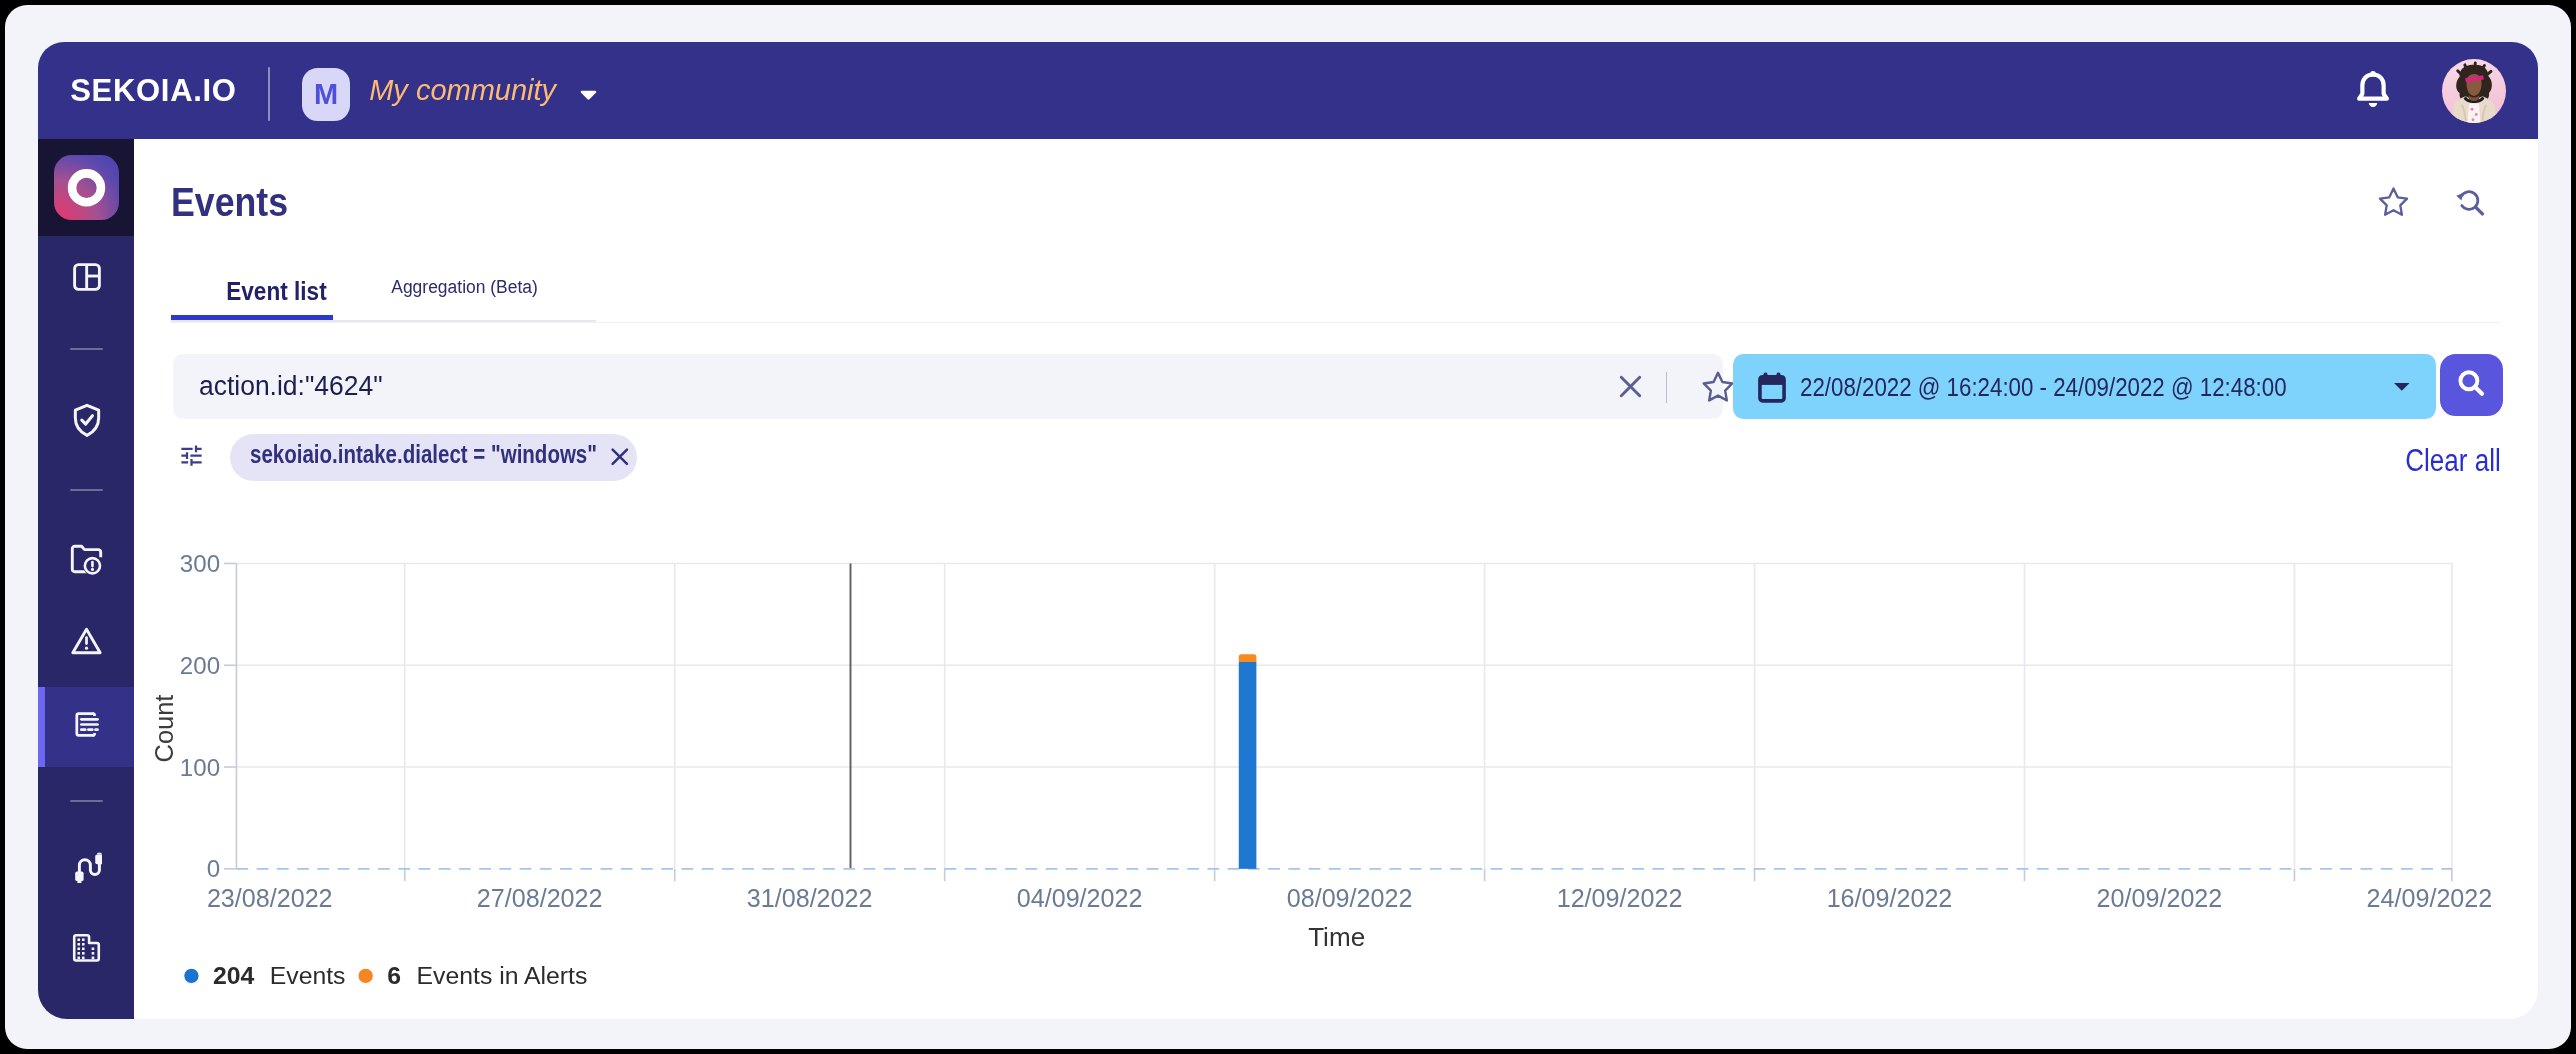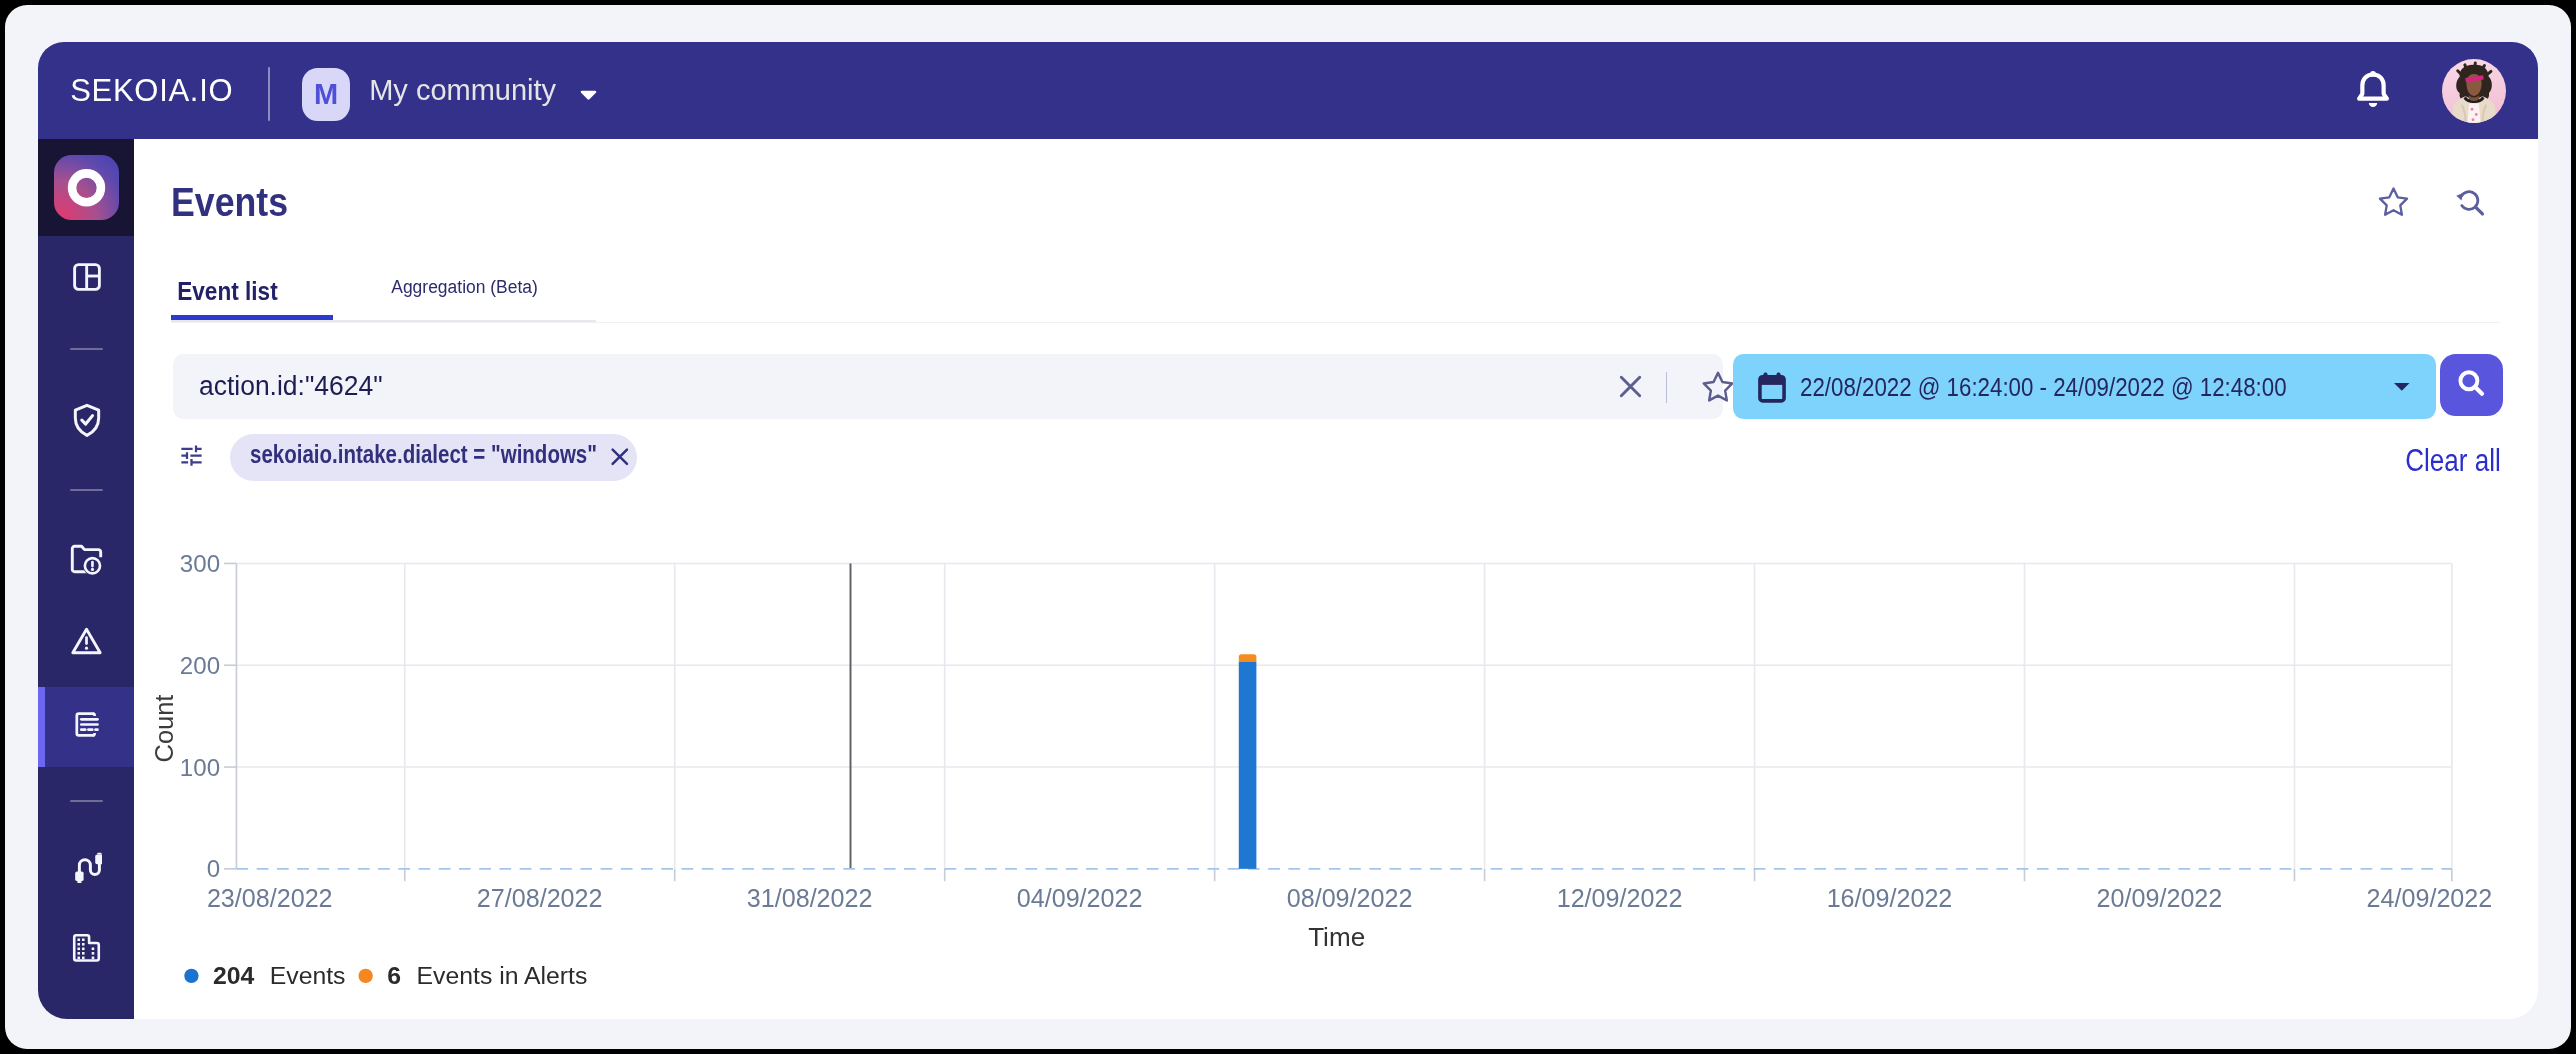--- a/index.html
+++ b/index.html
@@ -8,48 +8,48 @@
   .win { position:absolute; left:5.2px; top:5.2px; width:2566px; height:1044px;
     background:#f3f3fa; border-radius:22px; overflow:hidden; }
   .nav { position:absolute; left:33px; top:37px; width:2500px; height:97px;
     background:#34318b; border-radius:26px 26px 0 0; }
   .side { position:absolute; left:33px; top:134px; width:97px; height:880px;
     background:#2a2768; border-radius:0 0 0 29px; }
   .content { position:absolute; left:129px; top:134px; width:2404px; height:880px;
     background:#ffffff; border-radius:0 0 29px 0; }
   
   .logo-txt { position:absolute; left:32px; top:0; height:97px; line-height:97px;
-    color:#fff; font-size:31px; font-weight:400; letter-spacing:0.7px; }
+    color:#fff; font-size:31px; font-weight:700; letter-spacing:0.7px; }
   .nav-div { position:absolute; left:230px; top:25px; width:2px; height:54px;
     background:rgba(255,255,255,.45); border-radius:1.3px; }
   .mchip { position:absolute; left:264px; top:25.4px; width:48px; height:53px;
     background:#d8d7f8; border-radius:15.7px; text-align:center; line-height:53px;
     color:#4f4fd8; font-size:29px; font-weight:700; }
   .mycomm { position:absolute; left:331px; top:0; height:97px; line-height:97px;
-    color:#e5e5e5; font-size:29px; font-weight:400; }
+    color:#fdba74; font-size:29px; font-weight:400;font-style:italic; }
   .caret { position:absolute; left:542px; top:48px; }
   .bell { position:absolute; left:2315px; top:27px; }
   .avatar { position:absolute; left:2404px; top:17px; width:64px; height:64px;
     border-radius:50%; overflow:hidden; }
   
   .side-top { position:absolute; left:0; top:0; width:97px; height:97px; background:#171434; }
   .otile { position:absolute; left:16.3px; top:15.7px; width:65px; height:65px; border-radius:17.6px;
     background:radial-gradient(145% 145% at 10% 96%, #e23a6e 0%, #a7508f 38%, #5c49ae 68%, #3d3db6 100%); }
   .sicon { position:absolute; left:0; width:97px; text-align:center; }
   .sdiv { position:absolute; left:32px; width:33px; height:2px; background:rgba(255,255,255,.32); border-radius:1.3px; }
   .sel { position:absolute; left:0; top:548px; width:97px; height:80px; background:#343189; }
   .selbar { position:absolute; left:0; top:548px; width:6.5px; height:80px; background:#6c66f0; }
   
   .h1 { position:absolute; left:37px; top:40px; color:#32317f; font-size:41px; font-weight:700;
     transform:scaleX(0.87); transform-origin:left top; }
   .ticon { position:absolute; top:47px; }
   
   .tabline-full { position:absolute; left:37px; top:183px; width:2329px; height:1.3px; background:#f0f0f5; }
   .tabline-grey { position:absolute; left:37px; top:181px; width:425px; height:2px; background:#e7e7ee; }
-  .tab1 { position:absolute; left:37px; top:138px; width:162px; text-align:left;
+  .tab1 { position:absolute; left:37px; top:138px; width:162px; text-align:right;
     color:#232269; font-size:25.4px; font-weight:700; }
   .tab2 { position:absolute; left:213px; top:138px; width:235px; text-align:center;
     color:#2c2c6e; font-size:18px; font-weight:400; }
   .tabu { position:absolute; left:37px; top:176px; width:162px; height:4.6px; background:#2c39cf; }
   
   .sinput { position:absolute; left:39px; top:215px; width:1550px; height:65px;
     background:#f3f3fa; border-radius:10.4px; }
   .sinput .q { position:absolute; left:26px; top:0; height:65px; line-height:65px;
     color:#1d1d52; font-size:27px; transform:scaleX(0.98); transform-origin:left center; }
   .dfield { position:absolute; left:1599px; top:215px; width:703px; height:65px;

